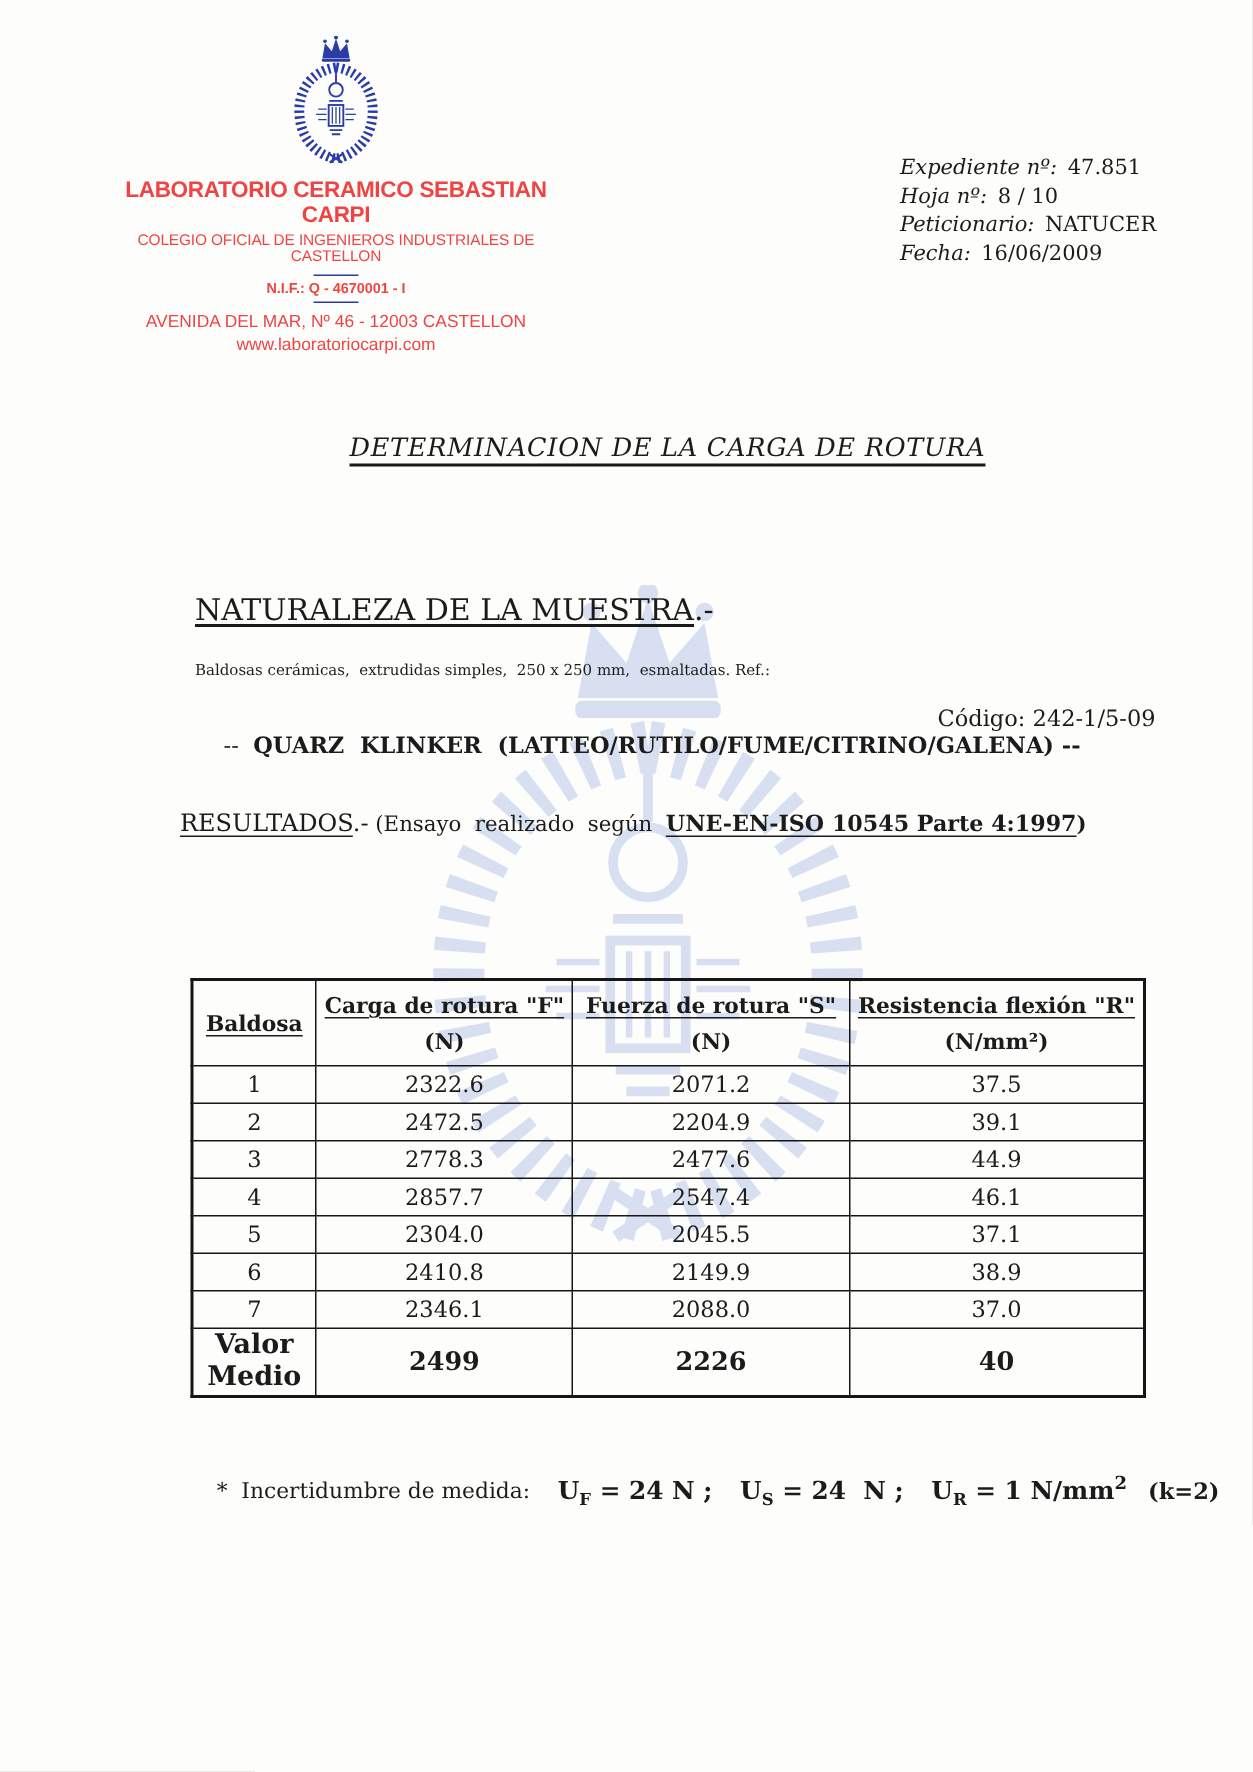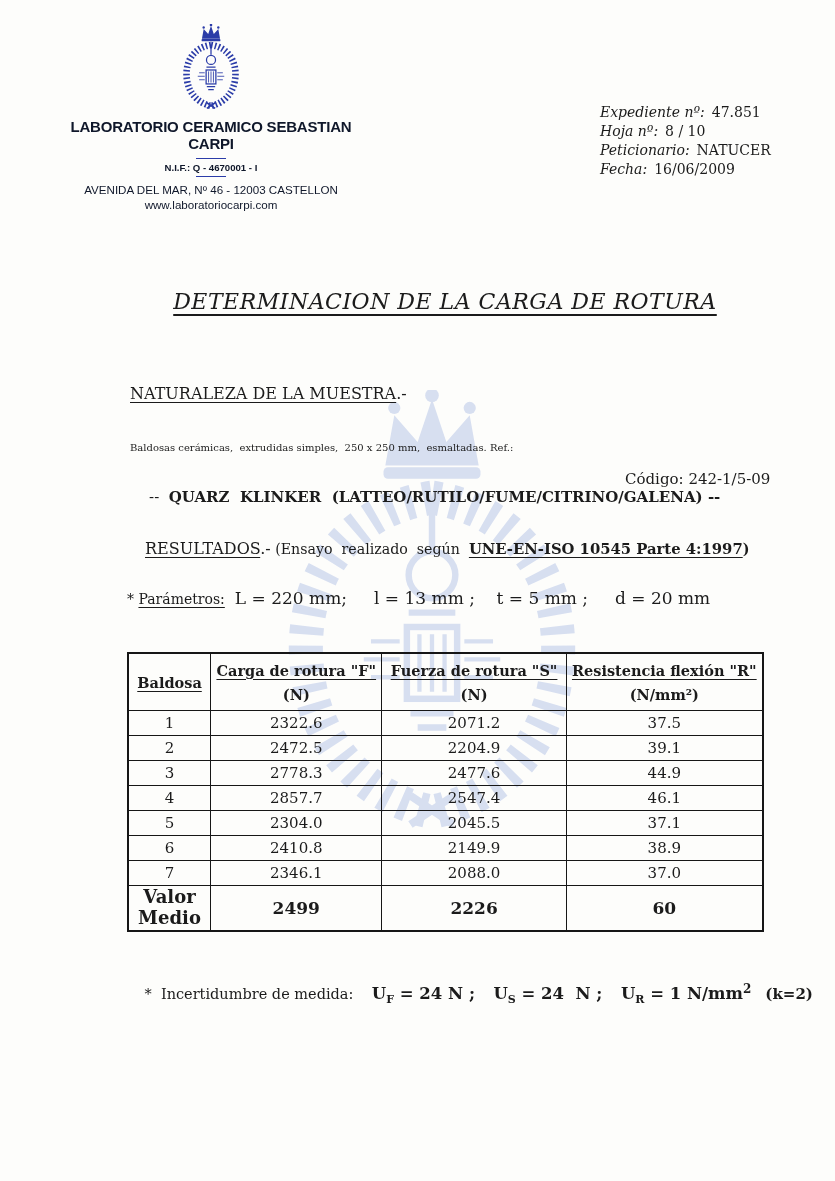--- a/index.html
+++ b/index.html
@@ -1,54 +1,54 @@
 <!DOCTYPE html>
 <html><head>
 <meta charset="utf-8">
 <style>
   html,body{margin:0;padding:0;background:#d9d9d9;}
   .page{position:relative;width:835px;height:1181px;margin:0 auto;background:#fdfdfb;
         font-family:"DejaVu Serif",serif;color:#1b1b1b;overflow:hidden;}
 
   
-  .letterhead{position:absolute;left:50px;top:24px;width:322px;text-align:center;
-              font-family:"Liberation Sans",sans-serif;color:#0f172a;z-index:2;}
+  .letterhead{position:absolute;left:63px;top:24px;width:322px;text-align:center;
+              font-family:"Liberation Sans",sans-serif;color:#ef4444;z-index:2;}
   .logo{display:block;margin:0 auto 3px;width:70px;height:92px;color:#2b3ca8;}
   .org-name{font-size:15px;font-weight:bold;letter-spacing:-0.2px;line-height:1.1;}
   .org-sub{font-size:10.3px;margin-top:3px;letter-spacing:-0.1px;}
   .lh-rule{width:30px;border:0;border-top:1.7px solid #2b3ca8;margin:6px auto 3px;}
   .nif{font-size:9.6px;font-weight:bold;}
   .lh-rule2{width:30px;border:0;border-top:1.7px solid #2b3ca8;margin:3px auto 6px;}
   .address{font-size:11.6px;margin-top:3px;}
   .phone{font-size:11.6px;margin-top:2px;}
   .web{font-size:11.6px;margin-top:2px;}
 
   
   .file-info{position:absolute;left:600px;top:103px;font-size:14px;line-height:19px;z-index:2;}
   .file-info .lbl{margin-right:7px;font-style:italic;}
 
   
   .watermark{position:absolute;left:222px;top:390px;width:420px;height:474px;
              color:#b9c7e8;opacity:0.55;z-index:0;}
 
   
   .title{position:absolute;left:55px;top:289px;width:780px;text-align:center;
-         font-size:22px;font-style:italic;letter-spacing:0.5px;z-index:1;}
+         font-size:17px;font-style:italic;letter-spacing:0.5px;z-index:1;}
   .title .u-title{text-decoration:underline;text-underline-offset:5px;text-decoration-thickness:1.5px;}
 
   .u{text-decoration:underline;text-underline-offset:3px;}
   .b{font-weight:bold;}
   .pre{white-space:pre;}
 
   
-  .sec-naturaleza{position:absolute;left:130px;top:384px;font-size:16px;z-index:1;}
+  .sec-naturaleza{position:absolute;left:130px;top:394px;font-size:20px;z-index:1;}
   .desc{position:absolute;left:130px;top:442px;font-size:10px;white-space:pre;z-index:1;}
   .refline{position:absolute;left:130px;top:470px;width:680px;font-size:15px;white-space:pre;z-index:1;}
   .refline .codigo{position:absolute;left:495px;top:0;font-weight:normal;}
-  .sec-resultados{position:absolute;left:145px;top:539px;font-size:16px;z-index:1;}
+  .sec-resultados{position:absolute;left:120px;top:539px;font-size:16px;z-index:1;}
   .sec-resultados .method{font-size:14.2px;}
   .sec-resultados .standard{font-size:14.8px;font-weight:bold;text-decoration:underline;text-underline-offset:3px;}
   .params{position:absolute;left:127px;top:588px;font-size:14px;z-index:1;}
   .params .vals{font-size:17px;white-space:pre;margin-left:10px;}
 
   
   .table-wrap{position:absolute;left:127px;top:652px;width:637px;z-index:1;}
   table{width:100%;border-collapse:collapse;border:2.5px solid #161616;table-layout:fixed;background:transparent;}
   th,td{border:1.7px solid #161616;text-align:center;vertical-align:middle;padding:0;}
   thead th{height:56px;font-size:14.5px;font-weight:bold;}
@@ -99,20 +99,21 @@
 
   <svg class="watermark" viewBox="0 0 100 132">
     <use href="#emblem"></use>
   </svg>
 
   <div class="letterhead">
     <svg class="logo" viewBox="0 0 100 132">
       <use href="#emblem"></use>
     </svg>
     <div class="org-name">LABORATORIO CERAMICO SEBASTIAN CARPI</div>
+    <div class="org-sub">COLEGIO OFICIAL DE INGENIEROS INDUSTRIALES DE CASTELLON</div>
     <hr class="lh-rule">
     <div class="nif">N.I.F.: Q - 4670001 - I</div>
     <hr class="lh-rule2">
     <div class="address">AVENIDA DEL MAR, Nº 46 - 12003 CASTELLON</div>
     <div class="web">www.laboratoriocarpi.com</div>
   </div>
 
   <div class="file-info">
     <div>
       <span class="lbl">Expediente nº:</span><span>47.851</span>
@@ -136,24 +137,20 @@
     <span class="u">NATURALEZA DE LA MUESTRA</span><span>.-</span>
   </div>
   <div class="desc">Baldosas cerámicas,  extrudidas simples,  250 x 250 mm,  esmaltadas. Ref.:</div>
   <div class="refline">
     <span>--  </span><span class="b">QUARZ  KLINKER  (LATTEO/RUTILO/FUME/CITRINO/GALENA)</span><span class="b"> --</span>
     <span class="codigo"><span>Código:</span> <span>242-1/5-09</span></span>
   </div>
 
   <div class="sec-resultados">
     <span class="u">RESULTADOS</span><span>.-</span><span class="method pre"> (Ensayo  realizado  según  </span><span class="standard">UNE-EN-ISO 10545 Parte 4:1997</span><span class="method b">)</span>
-  </div>
-  <div class="params">
-    <span>*</span>
-    <span class="u">Parámetros:</span><span class="vals">L = 220 mm;     l = 13 mm ;    t = 5 mm ;     d = 20 mm</span>
   </div>
 
   <div class="table-wrap">
     <table>
       <colgroup>
         <col style="width:13%">
           <col style="width:27%">
           <col style="width:29%">
           <col style="width:31%">
       </colgroup>
@@ -219,21 +216,21 @@
             <td>2088.0</td>
             <td>37.0</td>
         </tr>
       </tbody>
       <tfoot>
         <tr>
           <td class="vm-label">Valor
 Medio</td>
           <td class="vm-val">2499</td>
           <td class="vm-val">2226</td>
-          <td class="vm-val">60</td>
+          <td class="vm-val">40</td>
         </tr>
       </tfoot>
     </table>
   </div>
 
   <div class="uncert">
     <span>*</span>  <span>Incertidumbre de medida:</span>    <span class="term"><span>U</span><sub>F</sub><span class="pre"> = 24 N ;</span></span>    <span class="term"><span>U</span><sub>S</sub><span class="pre"> = 24  N ;</span></span>    <span class="term"><span>U</span><sub>R</sub><span class="pre"> = 1 N/mm</span><sup>2</sup></span><span class="knote">(k=2)</span>
   </div>
 
 </div>

